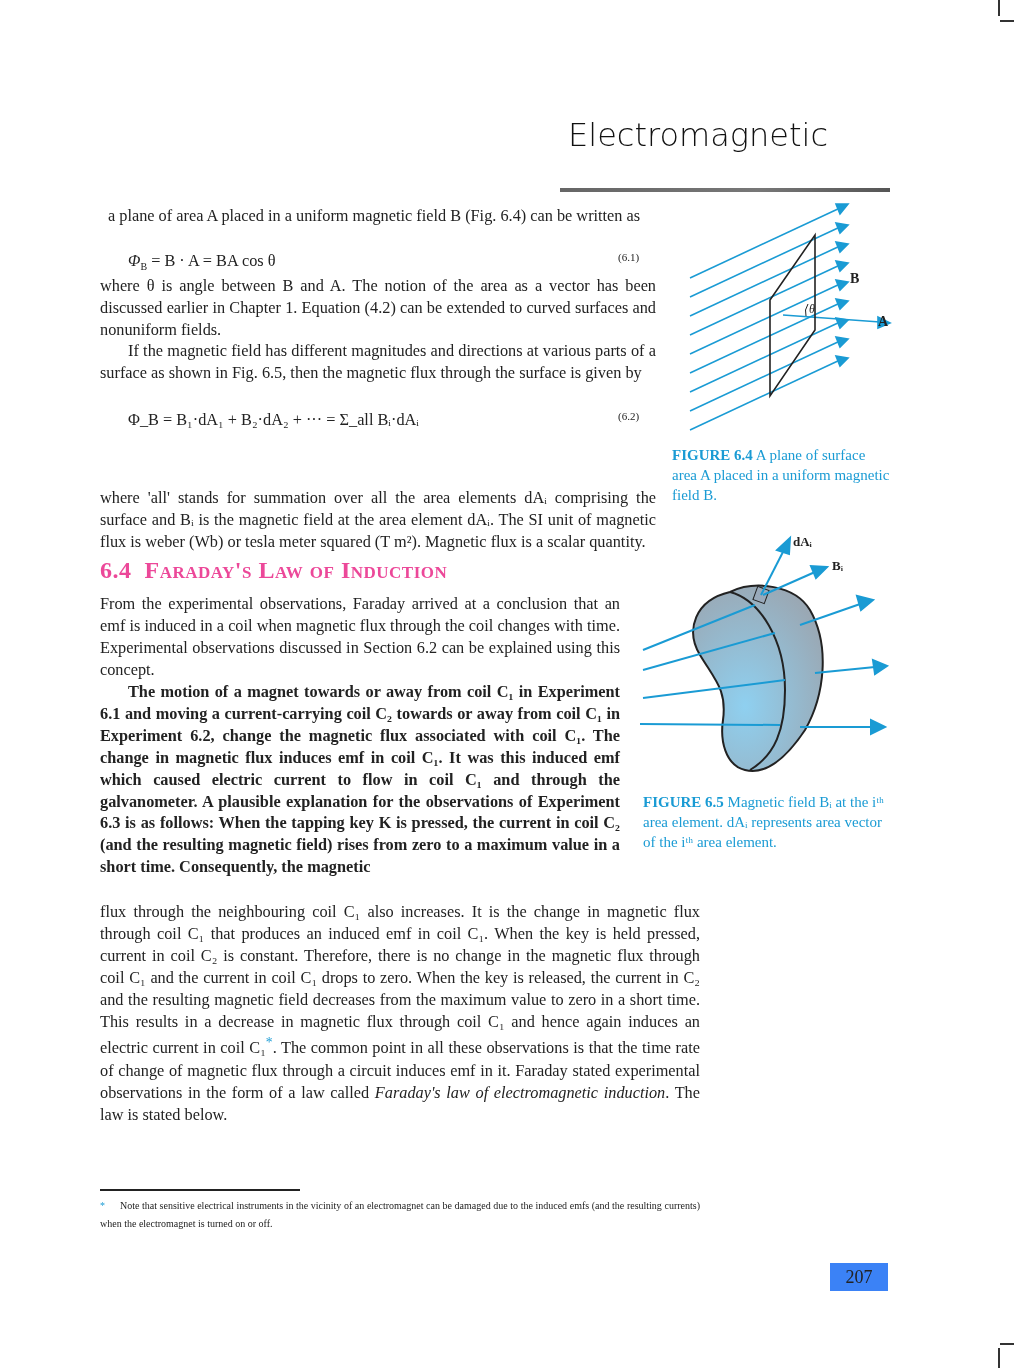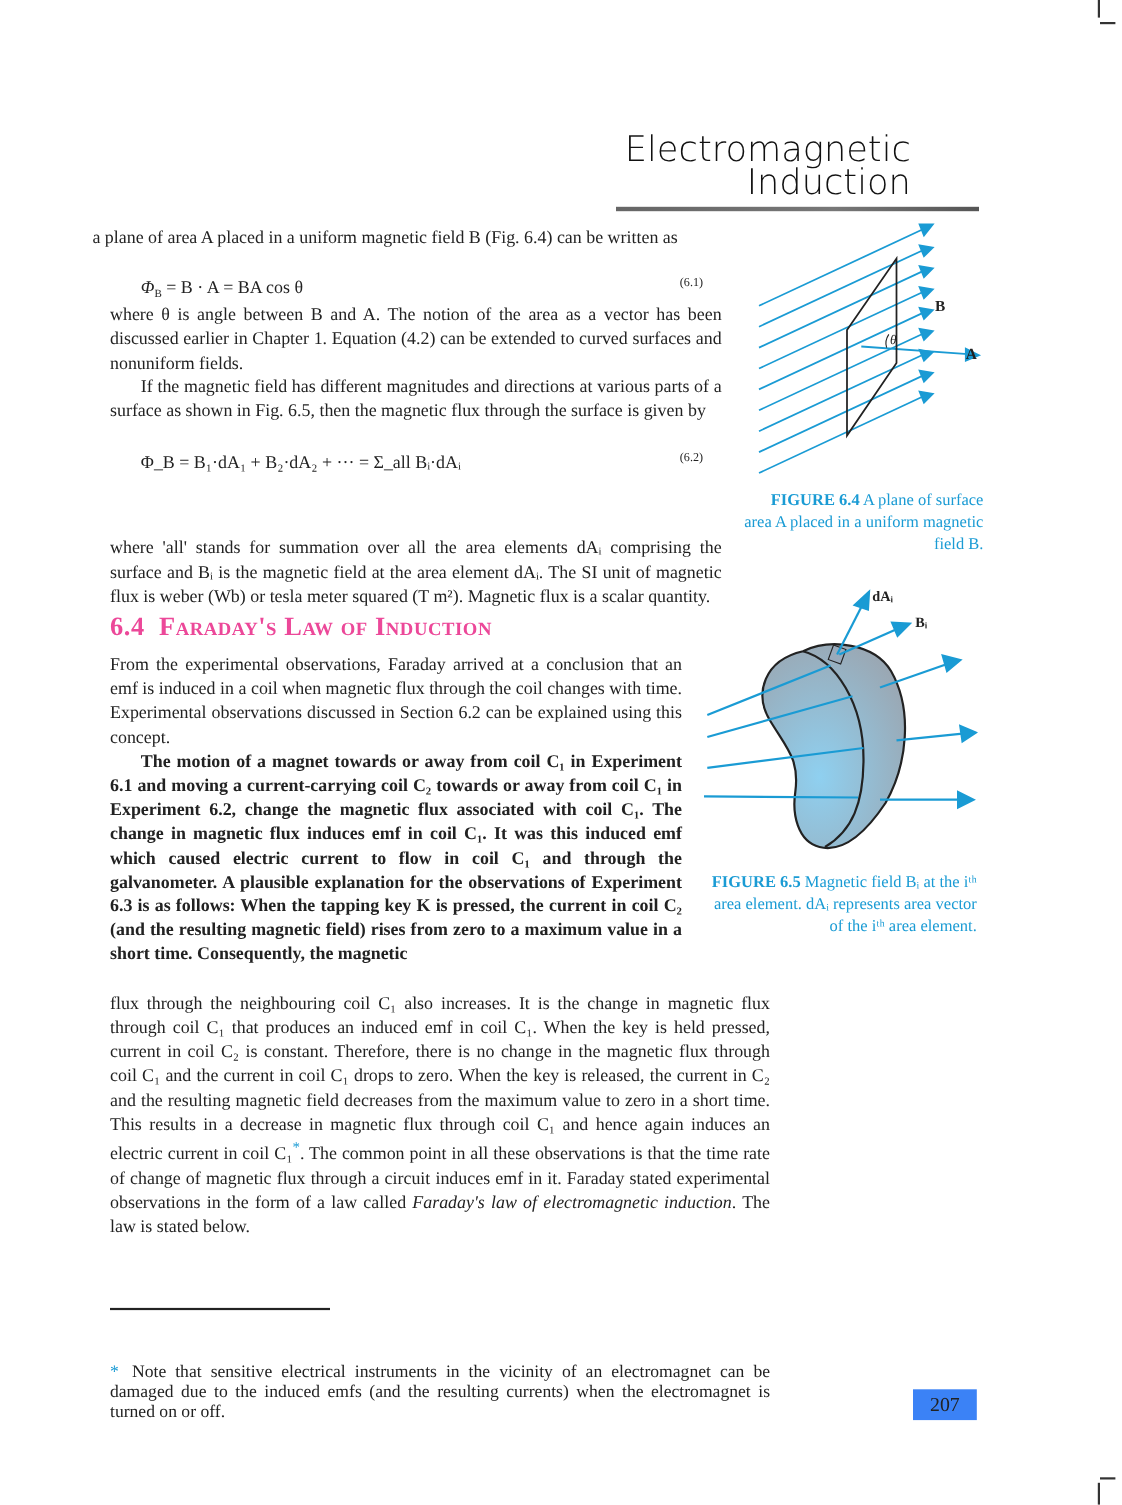--- a/index.html
+++ b/index.html
@@ -10,44 +10,43 @@
   .txt{position:absolute;font-size:16.3px;line-height:21.9px;text-align:justify;}
   .txt p{margin:0;}
   .ind{text-indent:28px;}
   .eq{position:absolute;font-size:16.3px;}
   .eqnum{position:absolute;font-size:11px;font-family:Liberation Serif, serif;}
   .b{font-weight:bold;}
   .i{font-style:italic;}
   sub{font-size:10px;}
   .sec{position:absolute;left:100px;top:557px;font-weight:bold;color:#ec4899;font-size:24px;letter-spacing:0.5px;}
   .sec .sc{font-variant:small-caps;}
-  .cap{position:absolute;color:#1a9bd4;font-size:15px;line-height:20px;text-align:right;}
+  .cap{position:absolute;color:#1a9bd4;font-size:15px;line-height:20px;text-align:left;}
   .cap .b{color:#1a9bd4;}
   .fnrule{position:absolute;left:100px;top:1189px;width:200px;height:2px;background:#222;}
-  .fn{position:absolute;left:100px;top:1197px;width:600px;font-size:16px;line-height:18px;text-align:justify;color:#222;margin-top:42px;}
+  .fn{position:absolute;left:100px;top:1197px;width:600px;font-size:10px;line-height:18px;text-align:justify;color:#222;}
   .fn .star{color:#1a9bd4;display:inline-block;width:20px;}
   .fn .fntext{display:inline;}
   .pgnum{position:absolute;left:830px;top:1263px;width:58px;height:28px;background:#3b82f6;text-align:center;line-height:28px;font-size:18px;}
   .star-blue{color:#1a9bd4;}
 </style>
 </head>
 <body>
 
 <div class="crop" style="left:998px;top:0;width:2px;height:16px;"></div>
 <div class="crop" style="left:1000px;top:20px;width:14px;height:2px;"></div>
 <div class="crop" style="left:1000px;top:1343px;width:14px;height:2px;"></div>
 <div class="crop" style="left:998px;top:1348px;width:2px;height:20px;"></div>
 
 <div class="hdr">
   <div>Electromagnetic</div>
-  <div>Induction</div>
 </div>
 <div class="hdr-line"></div>
 
-<div class="txt" style="left:84px;top:205px;width:556px;">
+<div class="txt" style="left:108px;top:205px;width:556px;">
   <p>a plane of area A placed in a uniform magnetic field B (Fig. 6.4) can be written as</p>
 </div>
 
 <div class="eq" style="left:128px;top:251px;">
   <span class="i">Φ</span><sub>B</sub>
   <span>= B · A = BA cos θ</span>
 </div>
 <div class="eqnum" style="left:618px;top:251px;">(6.1)</div>
 
 <div class="txt" style="left:100px;top:275px;width:556px;">

